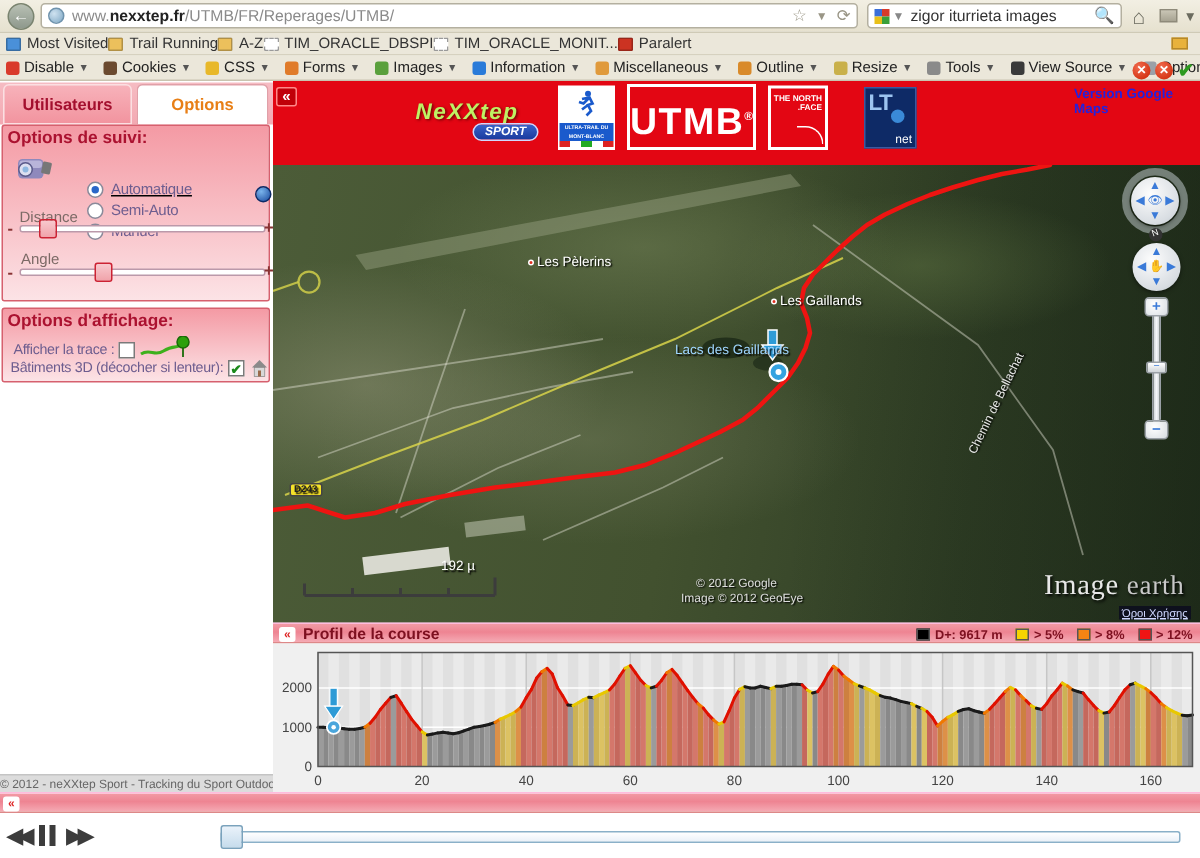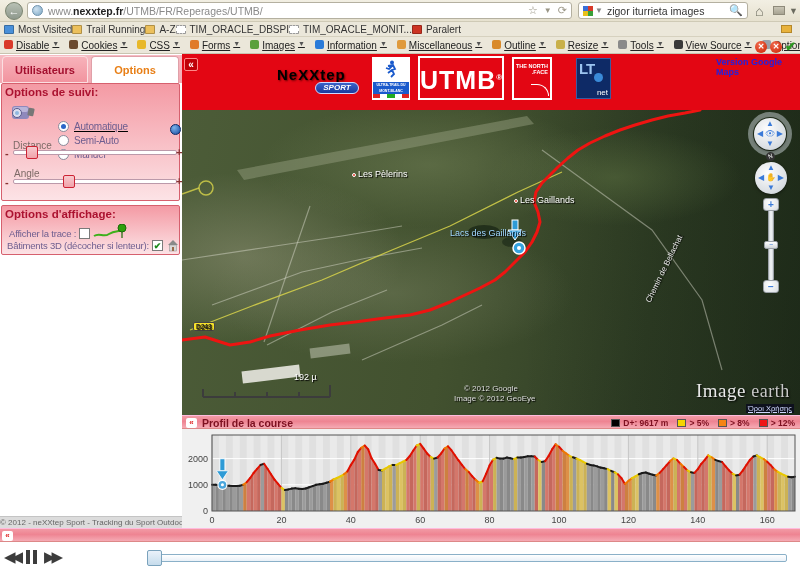--- a/index.html
+++ b/index.html
@@ -28,21 +28,21 @@
   #plugin-ico { left:773px; top:6px; width:12px; height:9px; background:linear-gradient(#c9c5b5,#a7a392); border:1px solid #8e8a7a; }
   #nav-caret { left:789px; top:6px; font-size:9px; color:#6b6b5f; }
 
   #bm-row { left:0; top:22px; width:800px; height:15px; background:#ebe7da; border-bottom:1px solid #d6d1bf; display:flex; align-items:center; padding-left:4px; }
   .bm-item { display:flex; align-items:center; gap:4px; font-size:10px; color:#333; white-space:nowrap; }
   .bm-ico { width:10px; height:9px; border-radius:1px; flex:0 0 auto; }
   .bm-ico.dashed { background:#fff; border:1px dashed #9a9a9a; }
   #bm-mini { left:781px; top:25px; width:11px; height:8px; background:#e8b23c; border:1px solid #b5882a; }
 
   #dev-row { left:0; top:37px; width:800px; height:17px; background:#ebe7da; border-bottom:1px solid #c9c4b0; display:flex; align-items:center; padding-left:4px; gap:10px; }
-  .dev-item { display:flex; gap:3px; font-size:10px; color:#222; white-space:nowrap;text-decoration:underline; }
+  .dev-item { display:flex; align-items:center; gap:3px; font-size:10px; color:#222; white-space:nowrap; }
   .dev-ico { width:9px; height:9px; border-radius:2px; flex:0 0 auto; }
   .dev-caret { font-size:7px; color:#555; }
   .dev-right { position:absolute; right:4px; top:2px; display:flex; gap:3px; align-items:center; }
   .circ-x { width:12px; height:12px; border-radius:50%; background:radial-gradient(circle at 35% 30%, #f06a4e, #cc2200); color:#fff; font-size:8px; line-height:12px; text-align:center; font-weight:bold; }
   .green-check { color:#2d9a1f; font-size:13px; font-weight:bold; }
 
   
   #sidebar { left:0; top:54px; width:182px; height:474px; background:#fff; }
   #tabbar { left:0; top:1px; width:182px; height:28px; background:linear-gradient(#f6bcc3,#f3a9b2); position:absolute; }
   .tab { position:absolute; top:1px; height:27px; border-radius:4px 4px 0 0; font-weight:bold; font-size:11px; text-align:center; line-height:26px; }
@@ -63,21 +63,21 @@
   .aff-row { position:absolute; display:flex; align-items:center; gap:3px; white-space:nowrap; }
   .aff-label { font-size:9.5px; color:#6d5d8f; letter-spacing:-0.2px; }
   .checkbox { width:11px; height:11px; background:#fff; border:1px solid #7a7a7a; font-size:9px; line-height:10px; text-align:center; color:#1c8a1c; font-weight:bold; flex:0 0 auto; }
   #sidebar-footer { left:0; top:462px; width:182px; height:12px; background:#dcdcdc; border-top:1px solid #c4c4c4; font-size:8px; color:#666; text-align:center; line-height:12px; white-space:nowrap; position:absolute; }
   #footer-help { color:#888; margin-left:4px; }
 
   
   #site-header { left:182px; top:54px; width:618px; height:56px; background:#e30613; }
   #collapse-btn { left:2px; top:4px; width:14px; height:13px; background:#c00008; border:1px solid #f88; border-radius:2px; color:#fff; font-weight:bold; font-size:10px; line-height:11px; text-align:center; }
   #logo-nexxtep { left:95px; top:12px; width:90px; height:30px; }
-  #nexxtep-text { font-weight:bold; font-size:15px; color:#000000; letter-spacing:1px; text-shadow:1px 1px 2px #600; }
+  #nexxtep-text { font-style:italic; font-weight:bold; font-size:15px; color:#bef264; letter-spacing:1px; text-shadow:1px 1px 2px #600; }
   #nexxtep-badge { position:absolute; left:38px; top:16px; width:44px; height:12px; background:linear-gradient(#3a62c8,#1a3a9e); border:1px solid #cfd8ff; border-radius:6px; color:#fff; font-style:italic; font-weight:bold; font-size:8px; text-align:center; line-height:10px; }
   #logo-runner { left:190px; top:3px; width:38px; height:43px; background:#fff; padding:1px; }
   #runner-top { height:24px; background:#fff; position:relative; overflow:hidden; }
   #runner-fig { position:absolute; left:11px; top:2px; width:14px; height:18px; }
   #runner-band { height:12px; background:#1a5acc; color:#fff; font-size:3.5px; font-weight:bold; text-align:center; line-height:5.5px; padding-top:1px; }
   #runner-flags { height:4px; background:linear-gradient(90deg,#d22 0 20%,#fff 20% 40%,#2a2 40% 60%,#fff 60% 80%,#d22 80% 100%); }
   #logo-utmb { left:236px; top:2px; width:86px; height:44px; border:2px solid #fff; color:#fff; text-align:center; line-height:40px; font-weight:bold; font-size:25px; letter-spacing:1px; }
   #logo-utmb sup { font-size:8px; }
   #logo-tnf { left:330px; top:3px; width:40px; height:43px; background:#fff; padding:2px; }
   #tnf-inner { width:100%; height:100%; background:#e30613; position:relative; }

